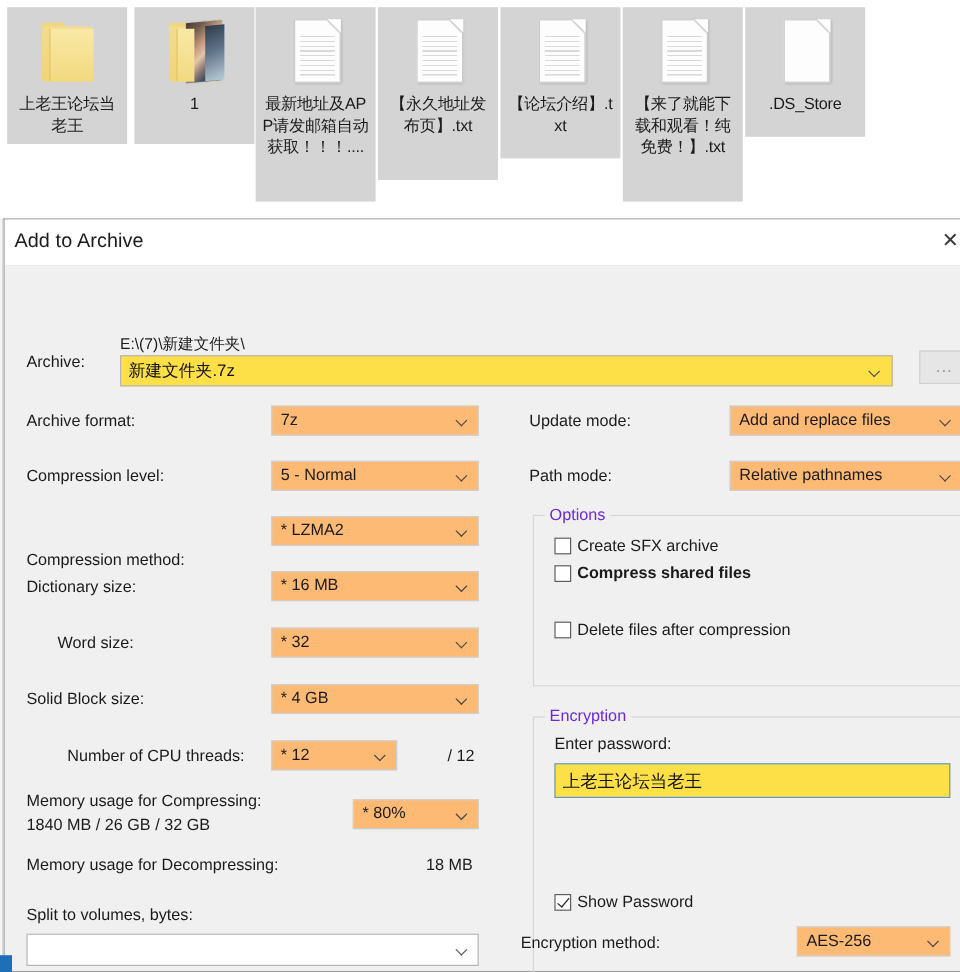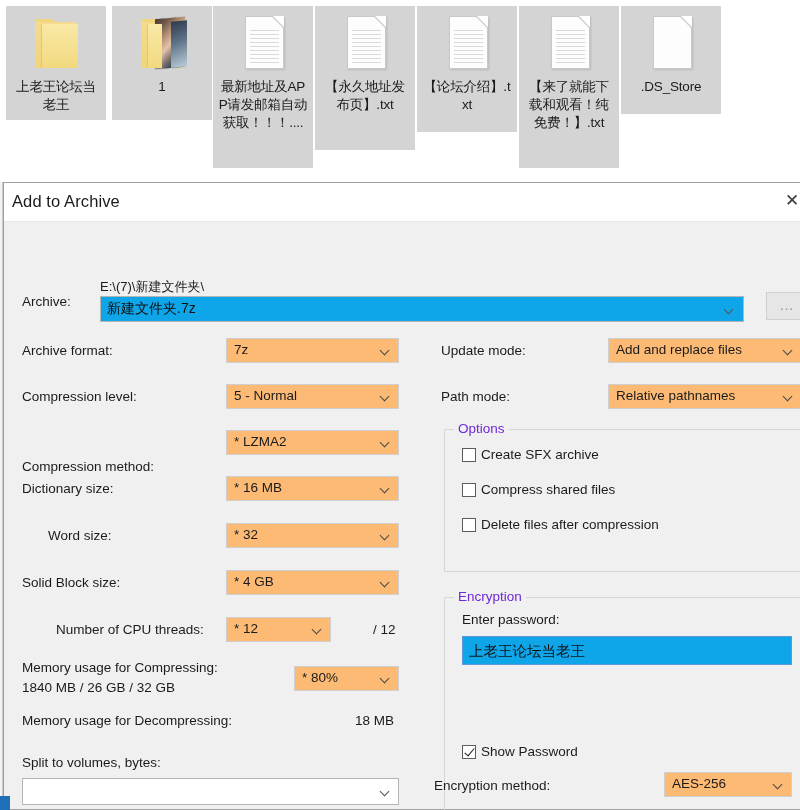--- a/index.html
+++ b/index.html
@@ -192,21 +192,21 @@
   }
   .combo.white > .carrow::before {
     border-right-color: #555;
     border-bottom-color: #555;
   }
 
   
   .tinput {
     position: absolute;
     height: 26px;
-    background: #0ea5e9;
+    background: #fde047;
     border: 1px solid #b5b5b5;
     box-sizing: border-box;
   }
   .tinput.focus { border: 1px solid #5a9bd5; }
   .tinput > .itext {
     position: absolute;
     left: 6px; top: 3px;
     font-size: 14px;
     color: #101010;
     white-space: nowrap;
@@ -463,21 +463,21 @@
       <div class="carrow" style="right:14px;"></div>
     </div>
 
     <div class="group" style="left:440px; top:207px; width:364px; height:143px;">
       <div class="group-title">Options</div>
     </div>
     <div class="cbrow" style="left:458px; top:225px;">
       <div class="cbox"></div>
       <div class="cblabel">Create SFX archive</div>
     </div>
-    <div class="cbrow" style="left:458px; top:260px;">
+    <div class="cbrow" style="left:458px; top:248px;font-weight:bold;">
       <div class="cbox"></div>
       <div class="cblabel">Compress shared files</div>
     </div>
     <div class="cbrow" style="left:458px; top:295px;">
       <div class="cbox"></div>
       <div class="cblabel">Delete files after compression</div>
     </div>
 
     <div class="group" style="left:440px; top:375px; width:364px; height:253px;">
       <div class="group-title">Encryption</div>

